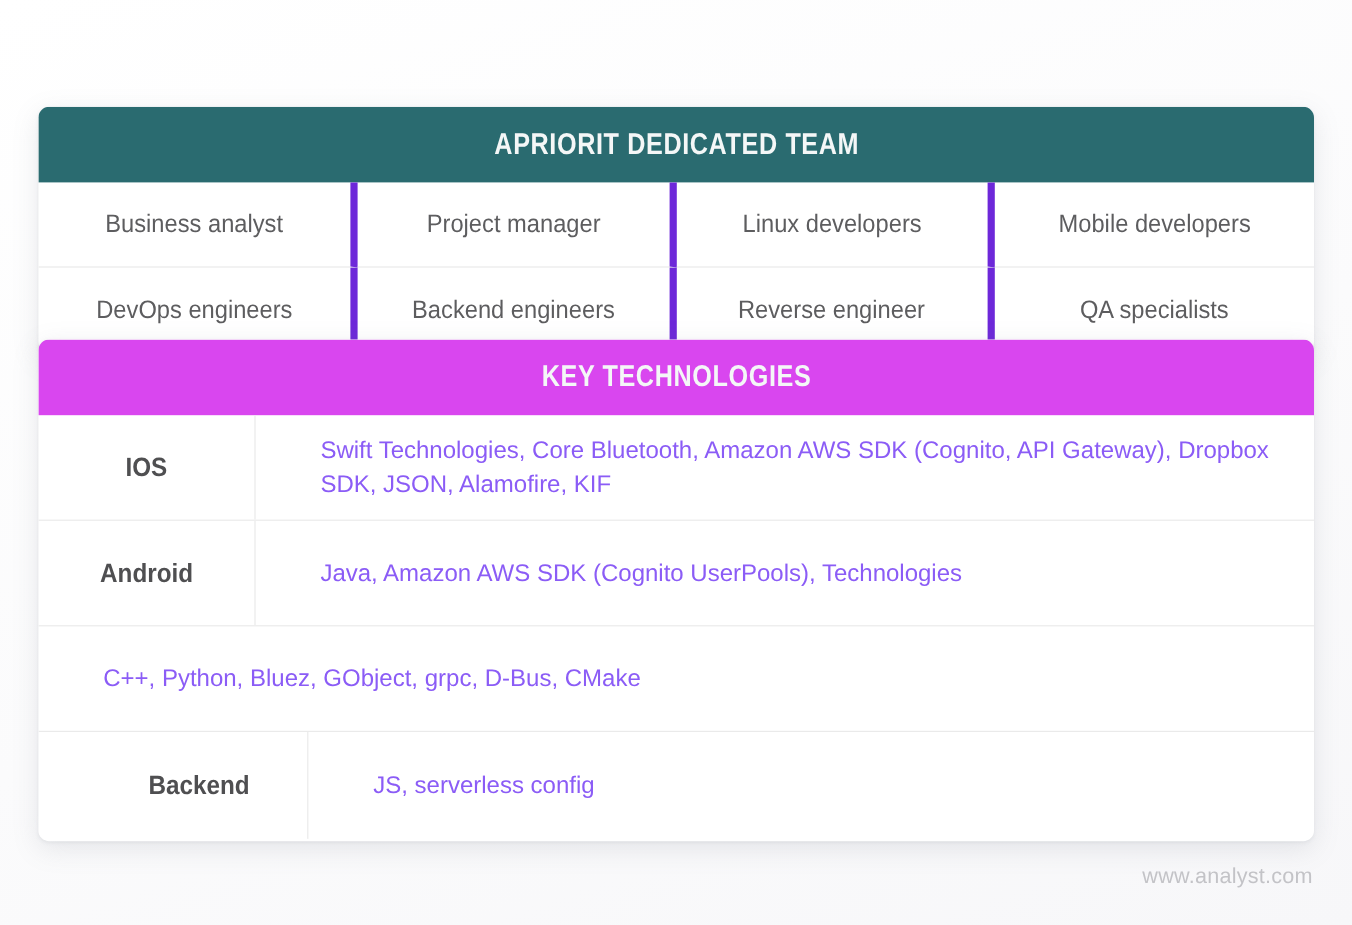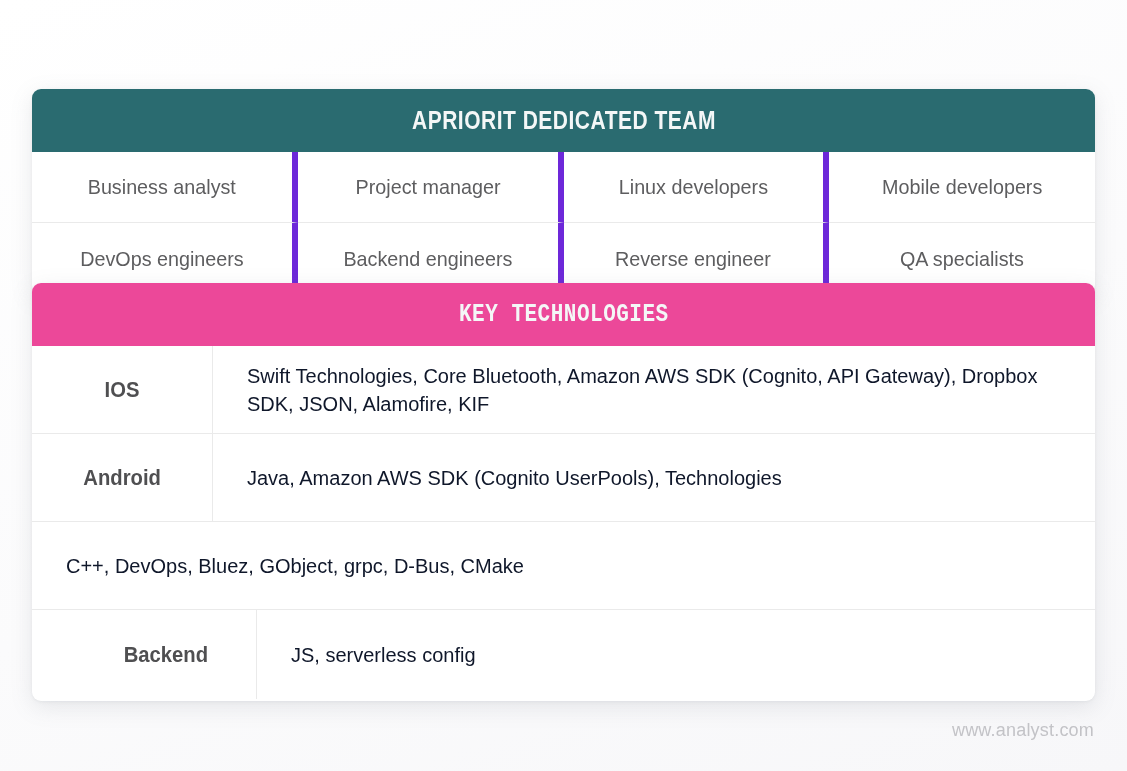--- a/index.html
+++ b/index.html
@@ -59,21 +59,21 @@
   .card-header .title {
     color: #f4f7f7;
     font-size: 25px;
     font-weight: bold;
     text-transform: uppercase;
     transform: scaleX(0.84);
     transform-origin: center;
     white-space: nowrap;
   }
   #team-header { background: #2a6b70; }
-  #tech-header { background: #ec4899; font-family: Liberation Mono, monospace; }
+  #tech-header { background: #d946ef; }
 
   
   .team-grid {
     display: grid;
     grid-template-columns: repeat(4, 1fr);
     grid-auto-rows: 71px;
   }
   .team-cell {
     display: flex;
     align-items: center;
@@ -124,22 +124,23 @@
   .tech-value {
     flex: 1 1 auto;
     display: flex;
     align-items: center;
     padding: 0 30px 0 34px;
     box-sizing: border-box;
   }
   .tech-value span {
     font-size: 20px;
     line-height: 28px;
-    color: #0f172a;
+    color: #8b5cf6;
     display: block;
+    margin-left: 20px;
   }
 
   
   #footer {
     position: absolute;
     right: 33px;
     top: 720px;
     font-size: 18px;
     color: #c3c3c7;
     letter-spacing: 0.2px;
@@ -201,21 +202,21 @@
         <div class="tech-label">
           <span>Android</span>
         </div>
         <div class="tech-value">
           <span>Java, Amazon AWS SDK (Cognito UserPools), Technologies</span>
         </div>
       </div>
 
       <div class="tech-row">
         <div class="tech-value">
-          <span>C++, DevOps, Bluez, GObject, grpc, D-Bus, CMake</span>
+          <span>C++, Python, Bluez, GObject, grpc, D-Bus, CMake</span>
         </div>
       </div>
 
       <div class="tech-row last">
         <div class="tech-label">
           <span>Backend</span>
         </div>
         <div class="tech-value">
           <span>JS, serverless config</span>
         </div>

